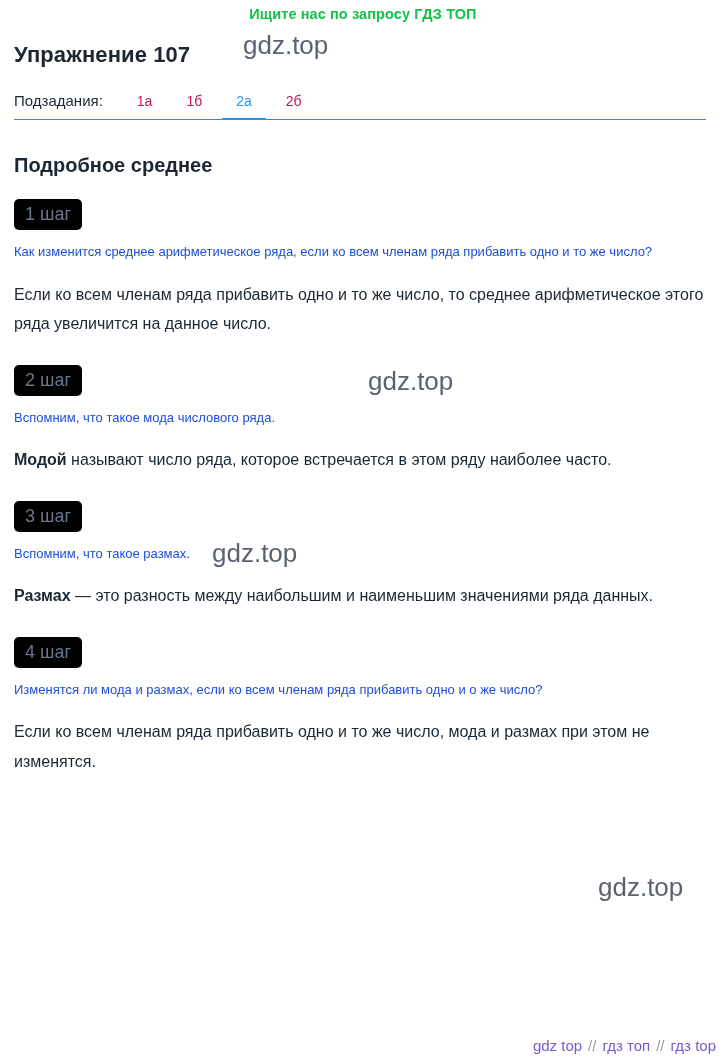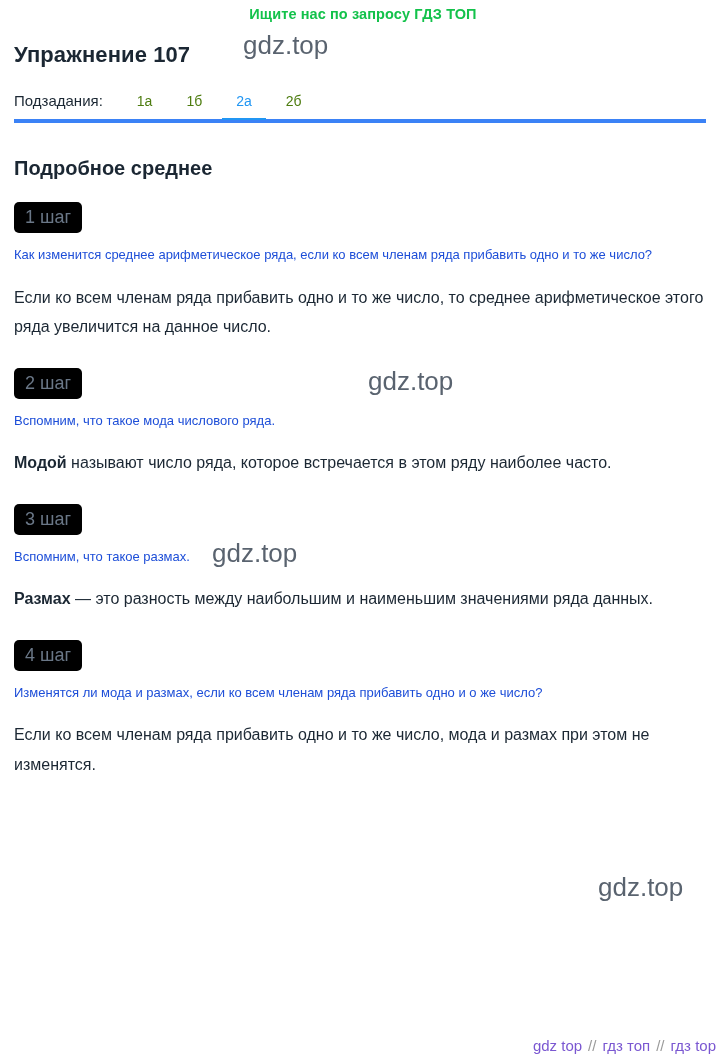--- a/index.html
+++ b/index.html
@@ -42,32 +42,32 @@
     font-weight: 700;
     color: #1b2733;
     margin: 8px 0 0 0;
     letter-spacing: 0.1px;
   }
 
   .subtasks-row {
     display: flex;
     align-items: flex-end;
     margin-top: 18px;
-    border-bottom: 4px solid #3b82f6;
+    border-bottom: 1px solid #3b82f6;
     position: relative;
   }
   .subtasks-label {
     font-size: 15px;
     color: #1b2733;
     padding-bottom: 10px;
     margin-right: 20px;
   }
   .tab {
     font-size: 14px;
-    color: #4d7c0f;
+    color: #be185d;
     padding: 6px 14px 9px 14px;
     margin-right: 6px;
     cursor: pointer;
     border-bottom: 2px solid transparent;
     position: relative;
     top: 1px;
   }
   .tab.active {
     color: #2196f3;
     border-bottom: 2px solid #2196f3;

